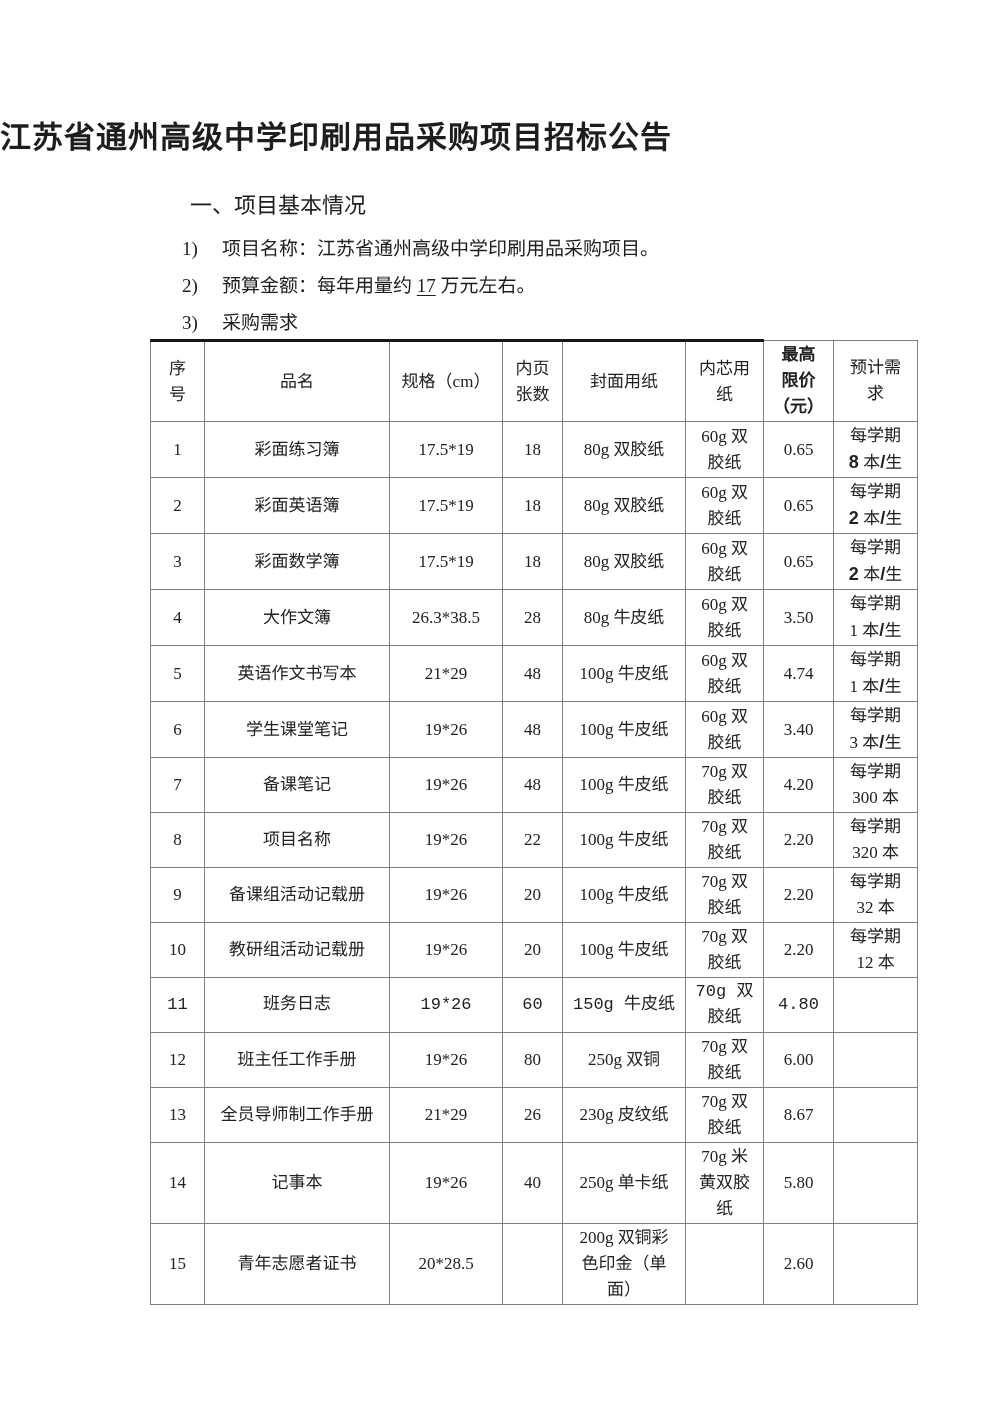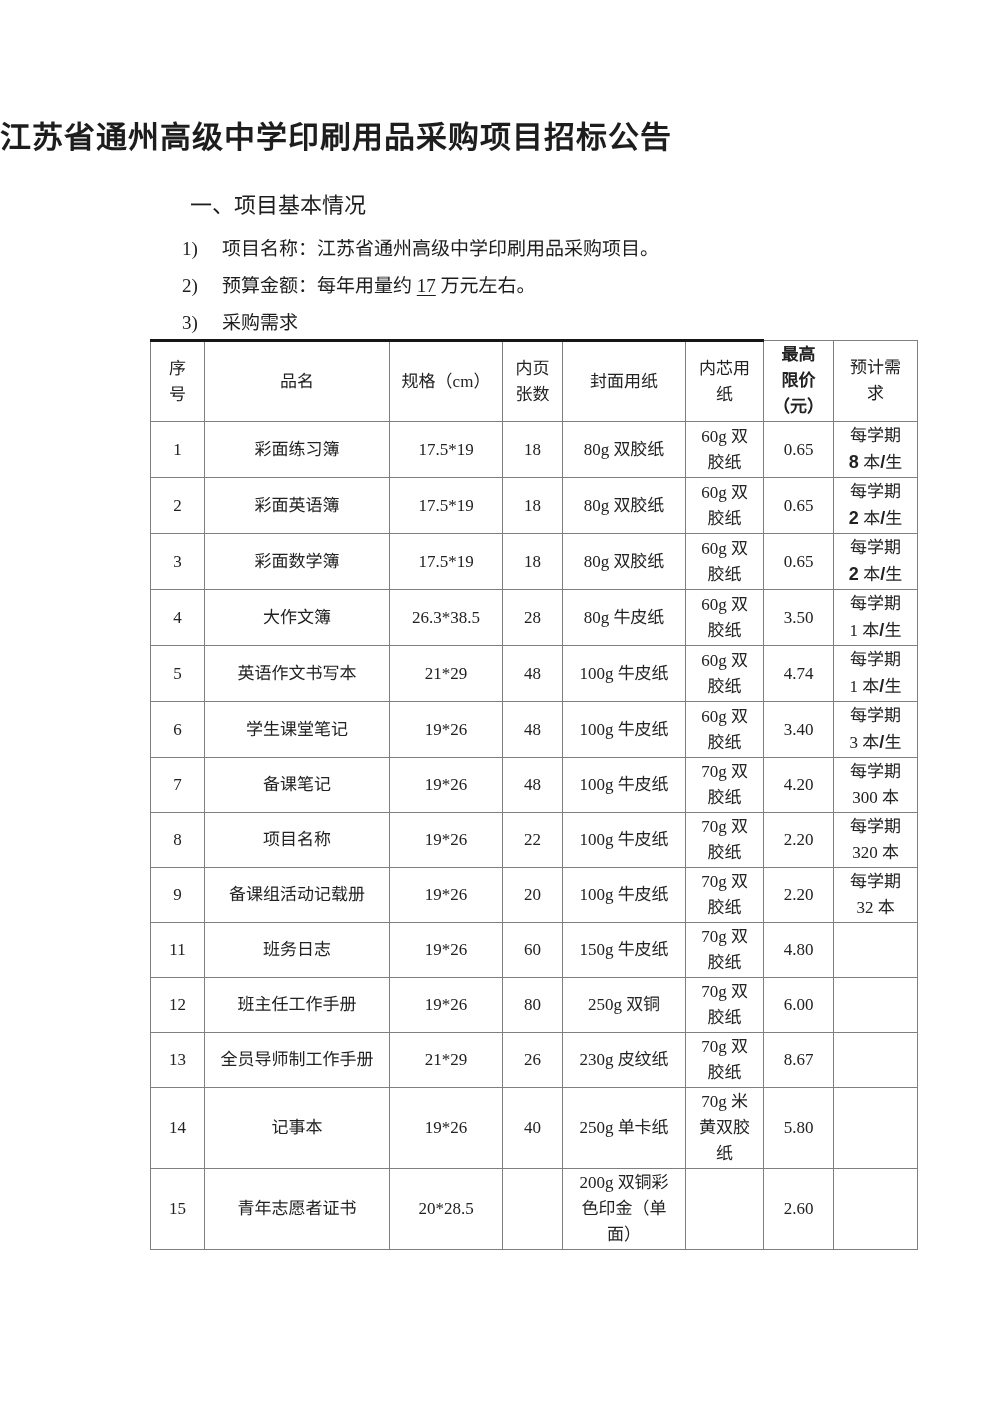--- a/index.html
+++ b/index.html
@@ -199,20 +199,32 @@
           <td>19*26</td>
           <td>20</td>
           <td>100g 牛皮纸</td>
           <td>70g 双
 胶纸</td>
           <td>2.20</td>
           <td><span>每学期
 32 本</span></td>
         </tr>
         <tr style="height: 54px;">
+          <td>10</td>
+          <td>教研组活动记载册</td>
+          <td>19*26</td>
+          <td>20</td>
+          <td>100g 牛皮纸</td>
+          <td>70g 双
+胶纸</td>
+          <td>2.20</td>
+          <td><span>每学期
+12 本</span></td>
+        </tr>
+        <tr style="height: 54px; font-family: Liberation Mono, monospace;">
           <td>11</td>
           <td>班务日志</td>
           <td>19*26</td>
           <td>60</td>
           <td>150g 牛皮纸</td>
           <td>70g 双
 胶纸</td>
           <td>4.80</td>
           <td></td>
         </tr>

